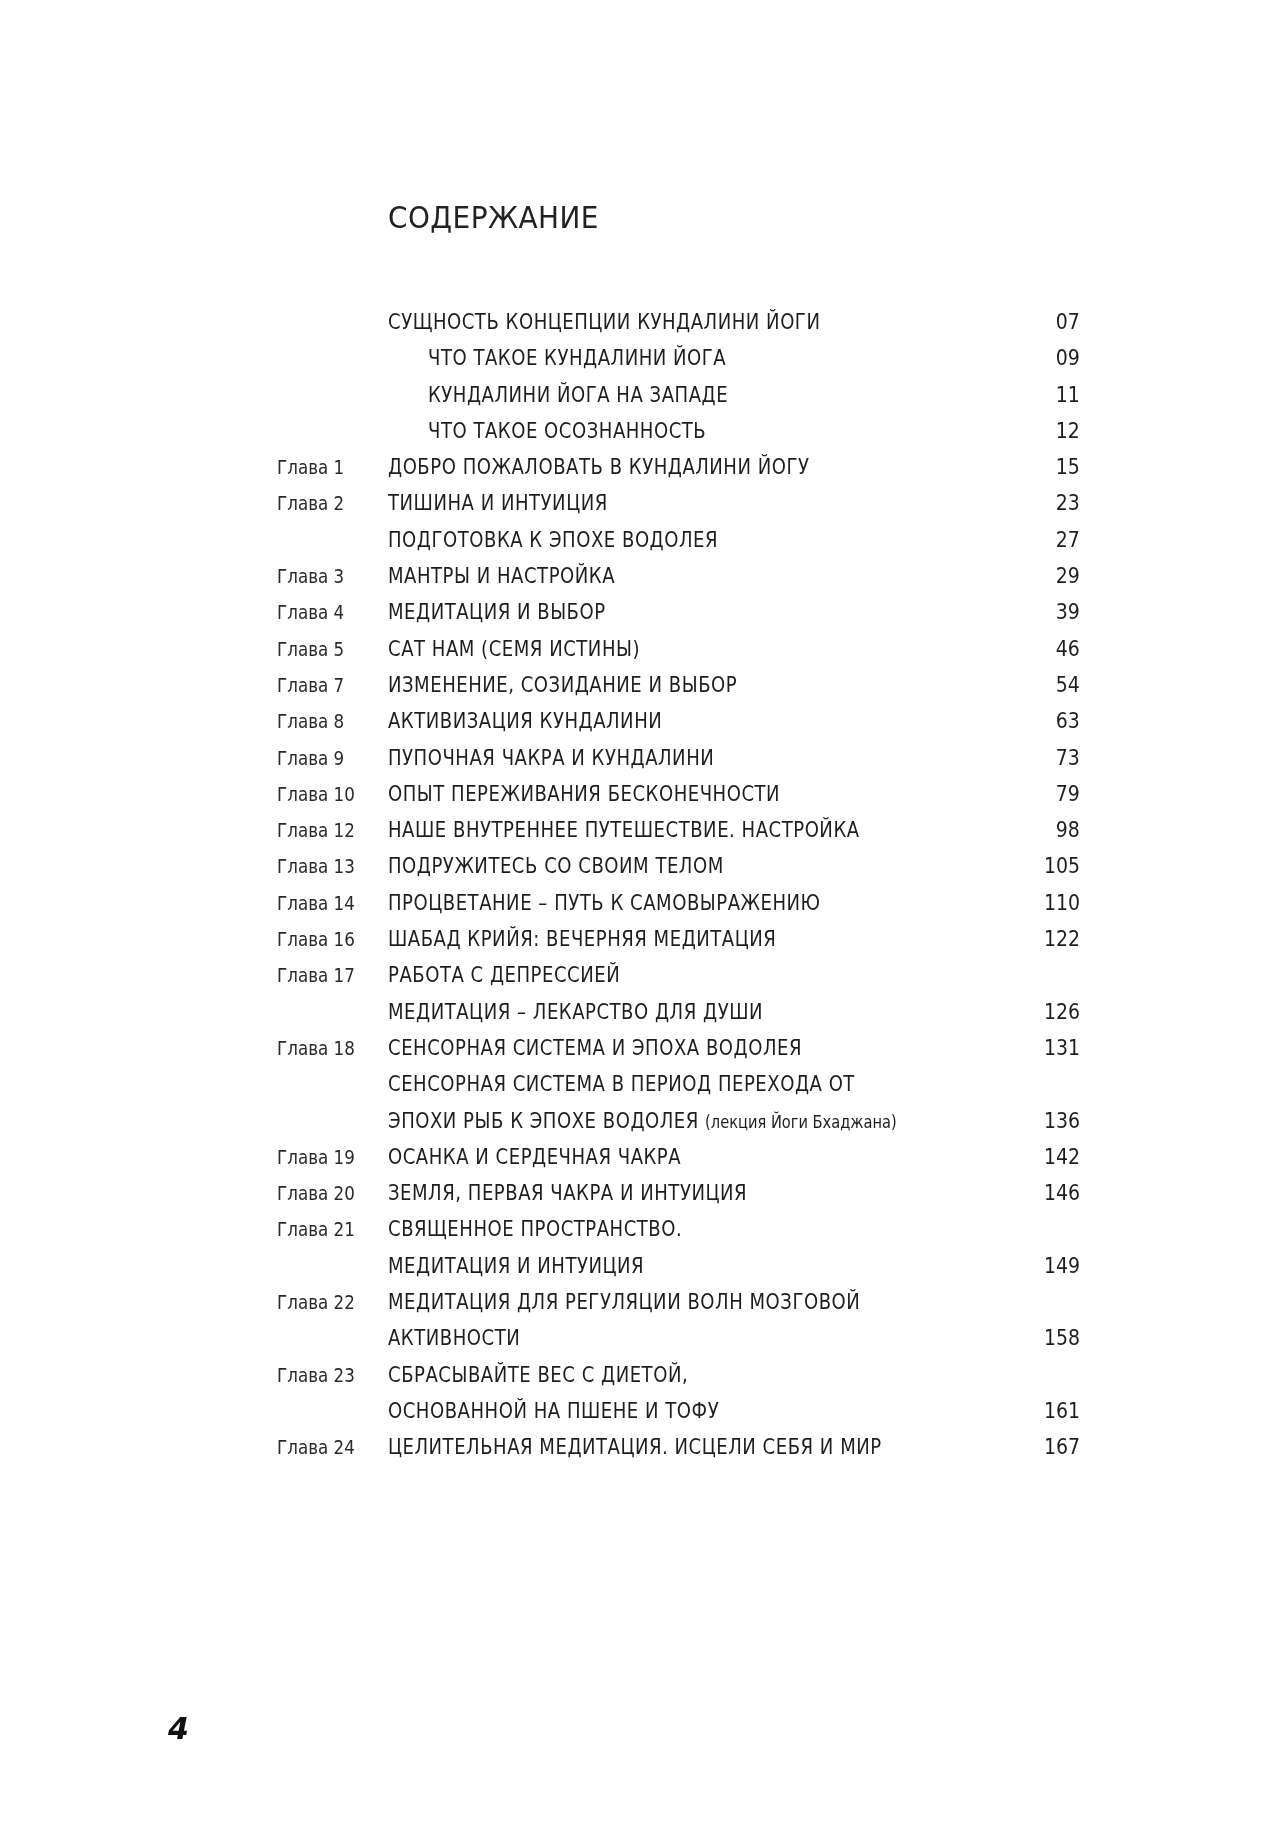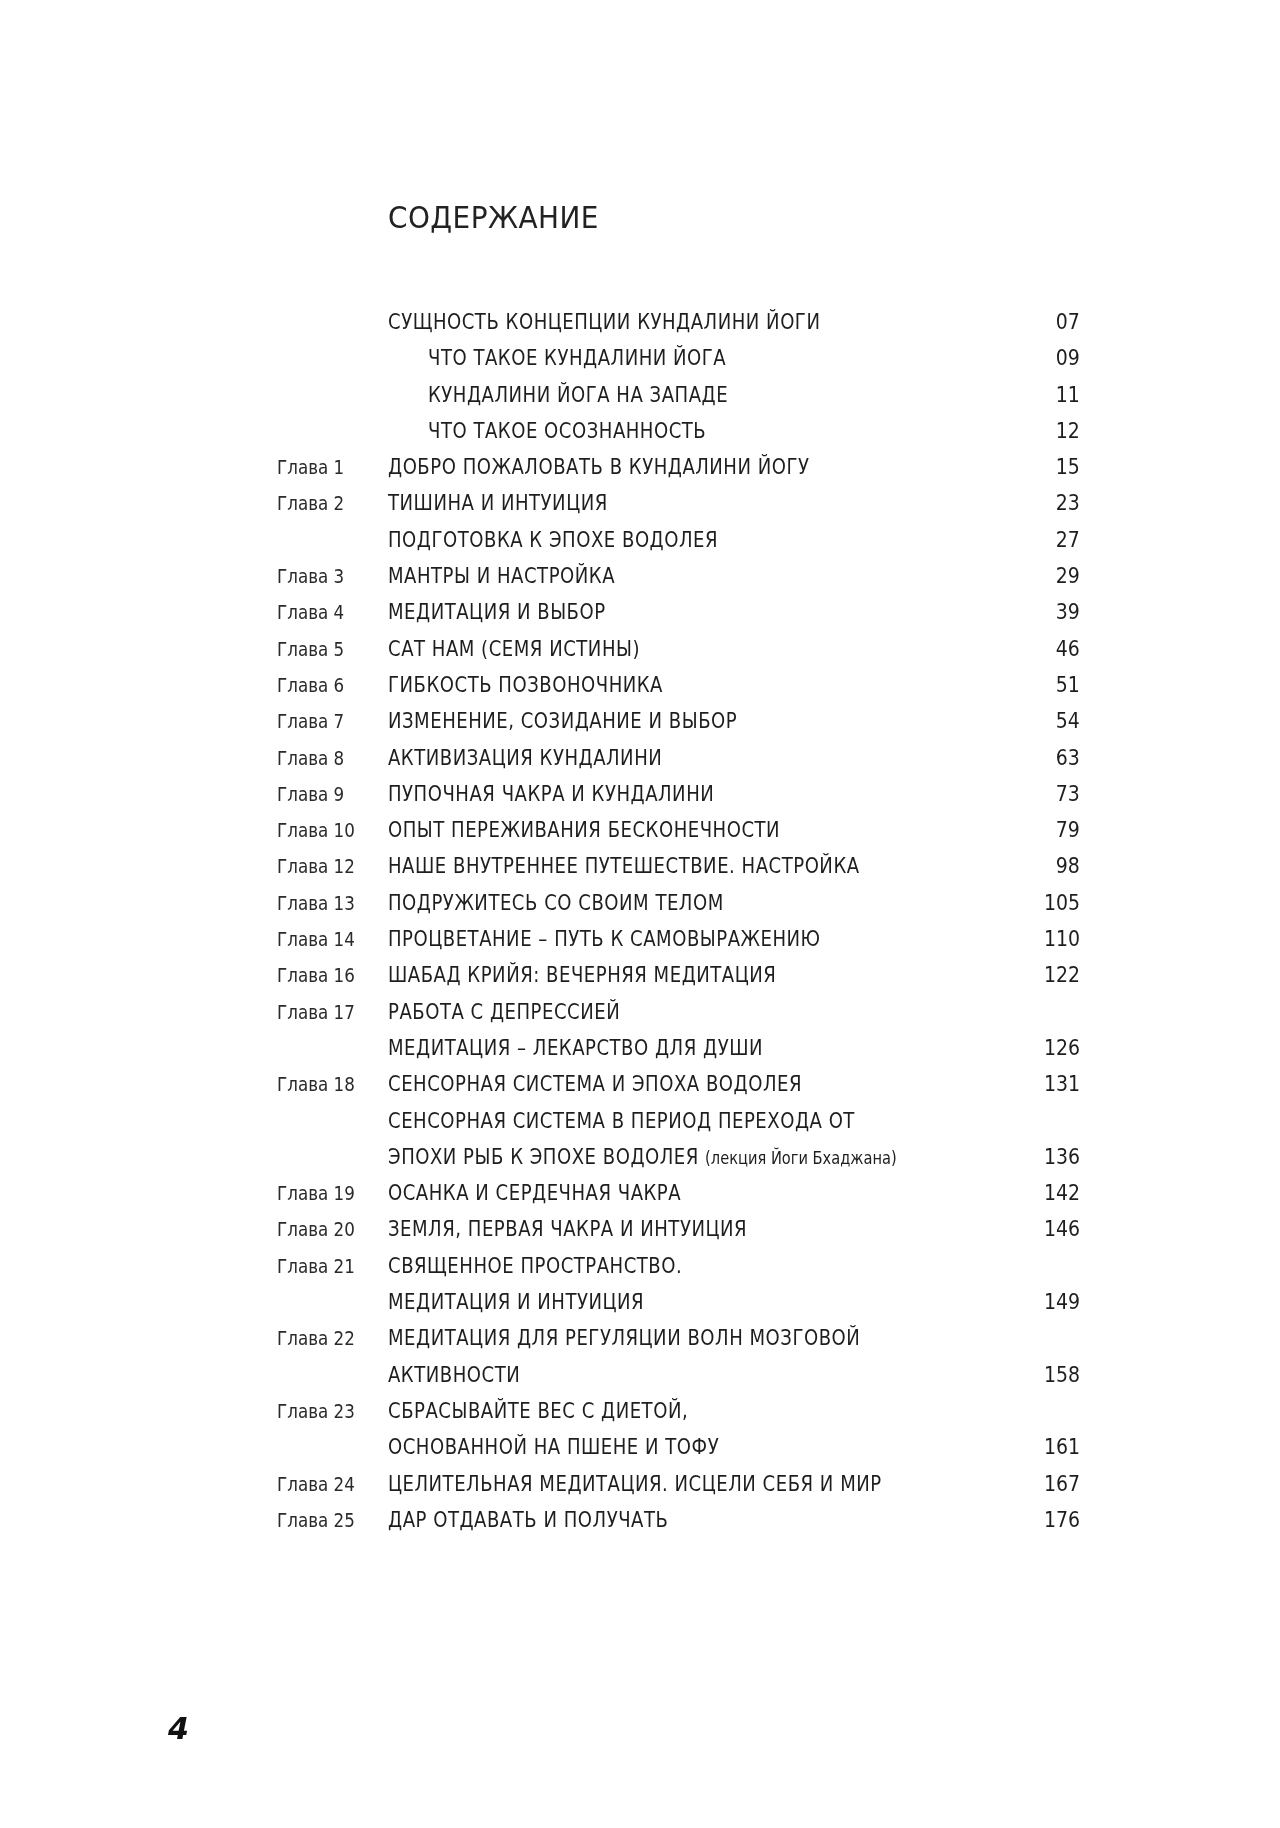--- a/index.html
+++ b/index.html
@@ -64,25 +64,20 @@
     </div>
     <div class="row">
       <span class="chap">Глава 4</span>
       <span class="text"><span>МЕДИТАЦИЯ И ВЫБОР</span></span>
       <span class="page">39</span>
     </div>
     <div class="row">
       <span class="chap">Глава 5</span>
       <span class="text"><span>САТ НАМ (СЕМЯ ИСТИНЫ)</span></span>
       <span class="page">46</span>
-    </div>
-    <div class="row">
-      <span class="chap">Глава 6</span>
-      <span class="text"><span>ГИБКОСТЬ ПОЗВОНОЧНИКА</span></span>
-      <span class="page">51</span>
     </div>
     <div class="row">
       <span class="chap">Глава 7</span>
       <span class="text"><span>ИЗМЕНЕНИЕ, СОЗИДАНИЕ И ВЫБОР</span></span>
       <span class="page">54</span>
     </div>
     <div class="row">
       <span class="chap">Глава 8</span>
       <span class="text"><span>АКТИВИЗАЦИЯ КУНДАЛИНИ</span></span>
       <span class="page">63</span>
@@ -180,20 +175,15 @@
     <div class="row">
       <span class="chap"></span>
       <span class="text"><span>ОСНОВАННОЙ НА ПШЕНЕ И ТОФУ</span></span>
       <span class="page">161</span>
     </div>
     <div class="row">
       <span class="chap">Глава 24</span>
       <span class="text"><span>ЦЕЛИТЕЛЬНАЯ МЕДИТАЦИЯ. ИСЦЕЛИ СЕБЯ И МИР</span></span>
       <span class="page">167</span>
     </div>
-    <div class="row">
-      <span class="chap">Глава 25</span>
-      <span class="text"><span>ДАР ОТДАВАТЬ И ПОЛУЧАТЬ</span></span>
-      <span class="page">176</span>
-    </div>
   </div>
 
 <div class="pagenum">4</div>
 
 </body></html>

